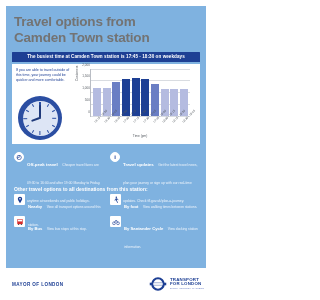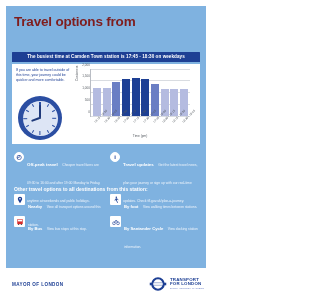--- a/index.html
+++ b/index.html
@@ -21,21 +21,21 @@
     background: #7fb2e0;
   }
 
   
   .header {
     position: absolute;
     left: 14px; top: 14px;
     width: 180px;
   }
   .title-line {
-    color: #7f1d1d;
+    color: #737373;
     font-size: 13.5px;
     font-weight: bold;
     line-height: 15.5px;
     letter-spacing: -0.2px;
     white-space: nowrap;
   }
 
   
   .banner {
     position: absolute;
@@ -329,20 +329,21 @@
 </style>
 </head>
 <body>
 
 <div id="poster">
 
   <div class="bg-blue"></div>
 
   <div class="header">
     <div class="title-line">Travel options from</div>
+    <div class="title-line">Camden Town station</div>
   </div>
 
   <div class="banner">
     <span class="banner-text">The busiest time at Camden Town station is 17:45 - 18:30 on weekdays</span>
   </div>
 
   <div class="panel">
 
     <div class="panel-left">
       <div class="blurb">If you are able to travel outside of this time, your journey could be quicker and more comfortable.</div>

